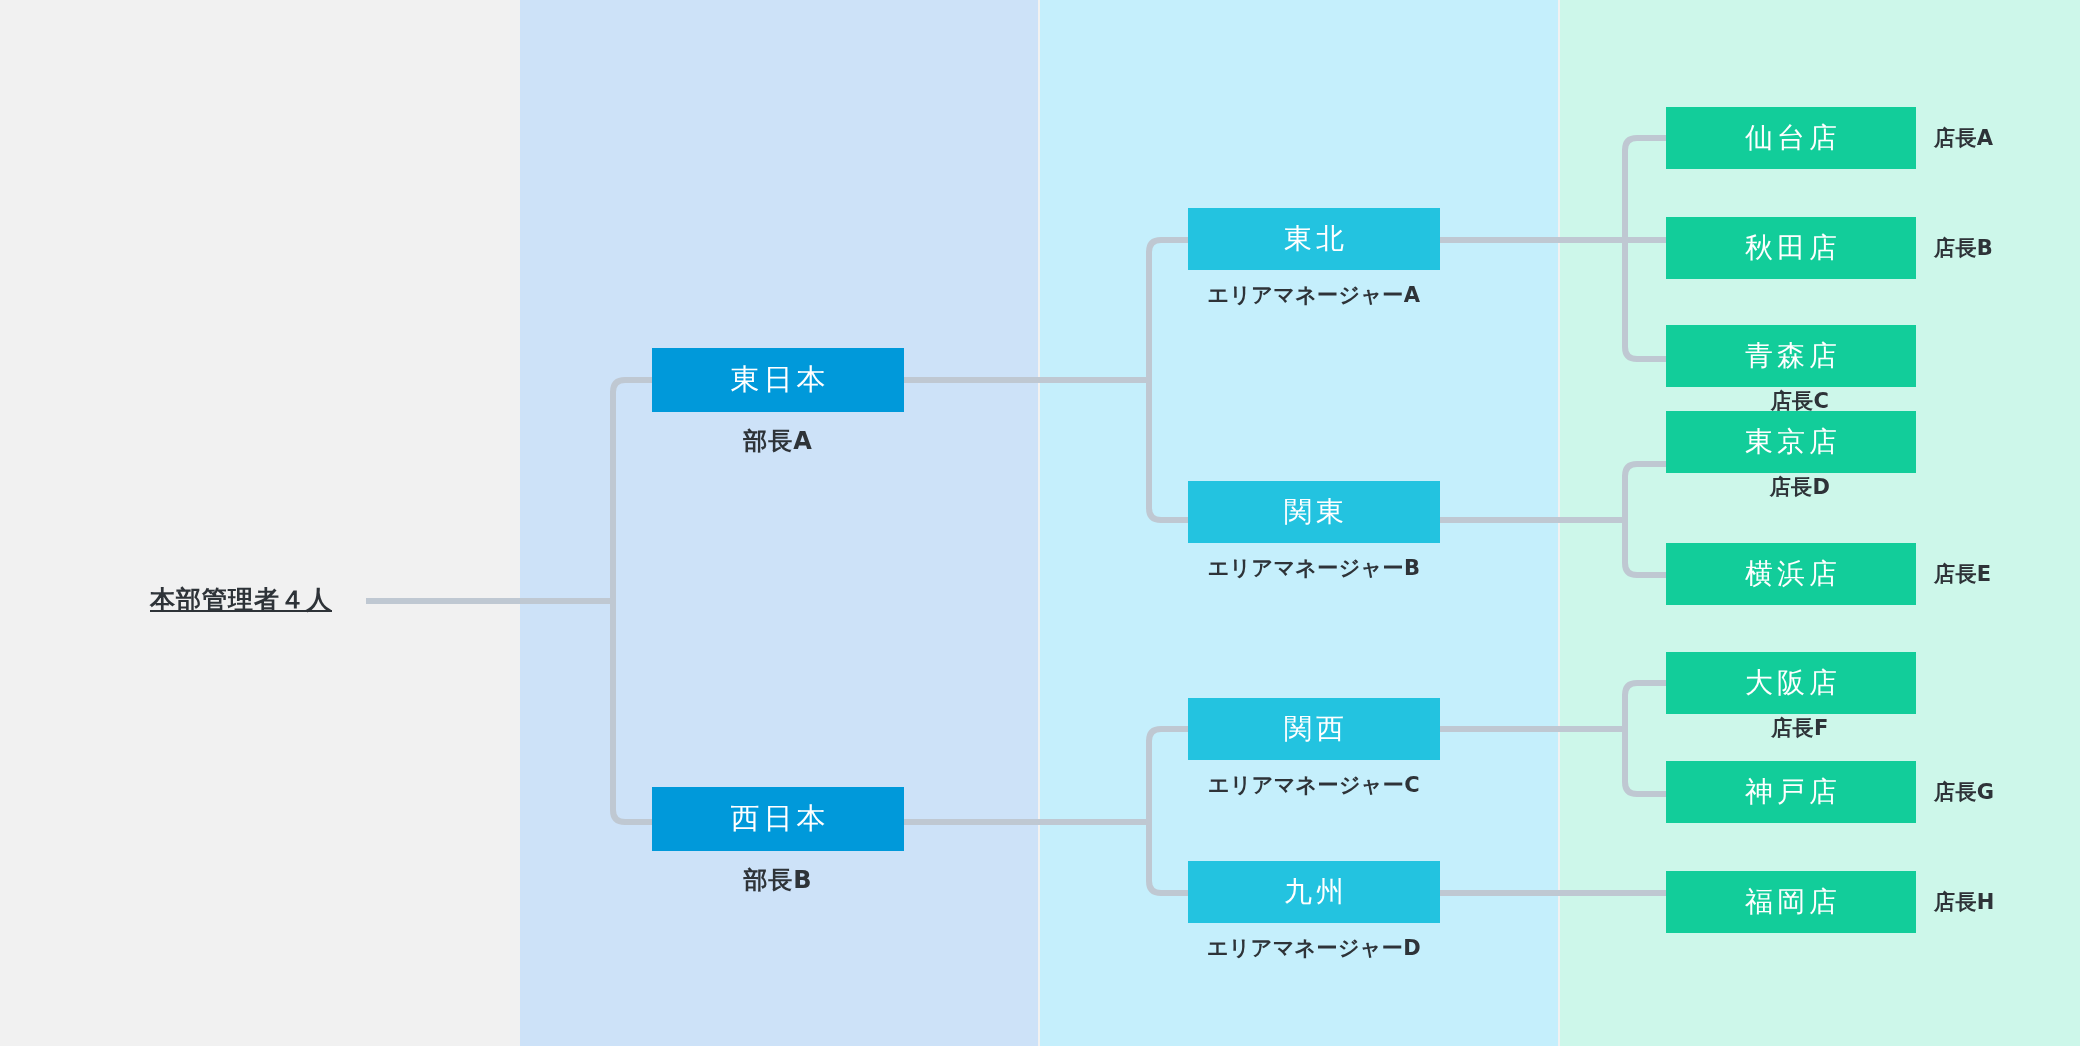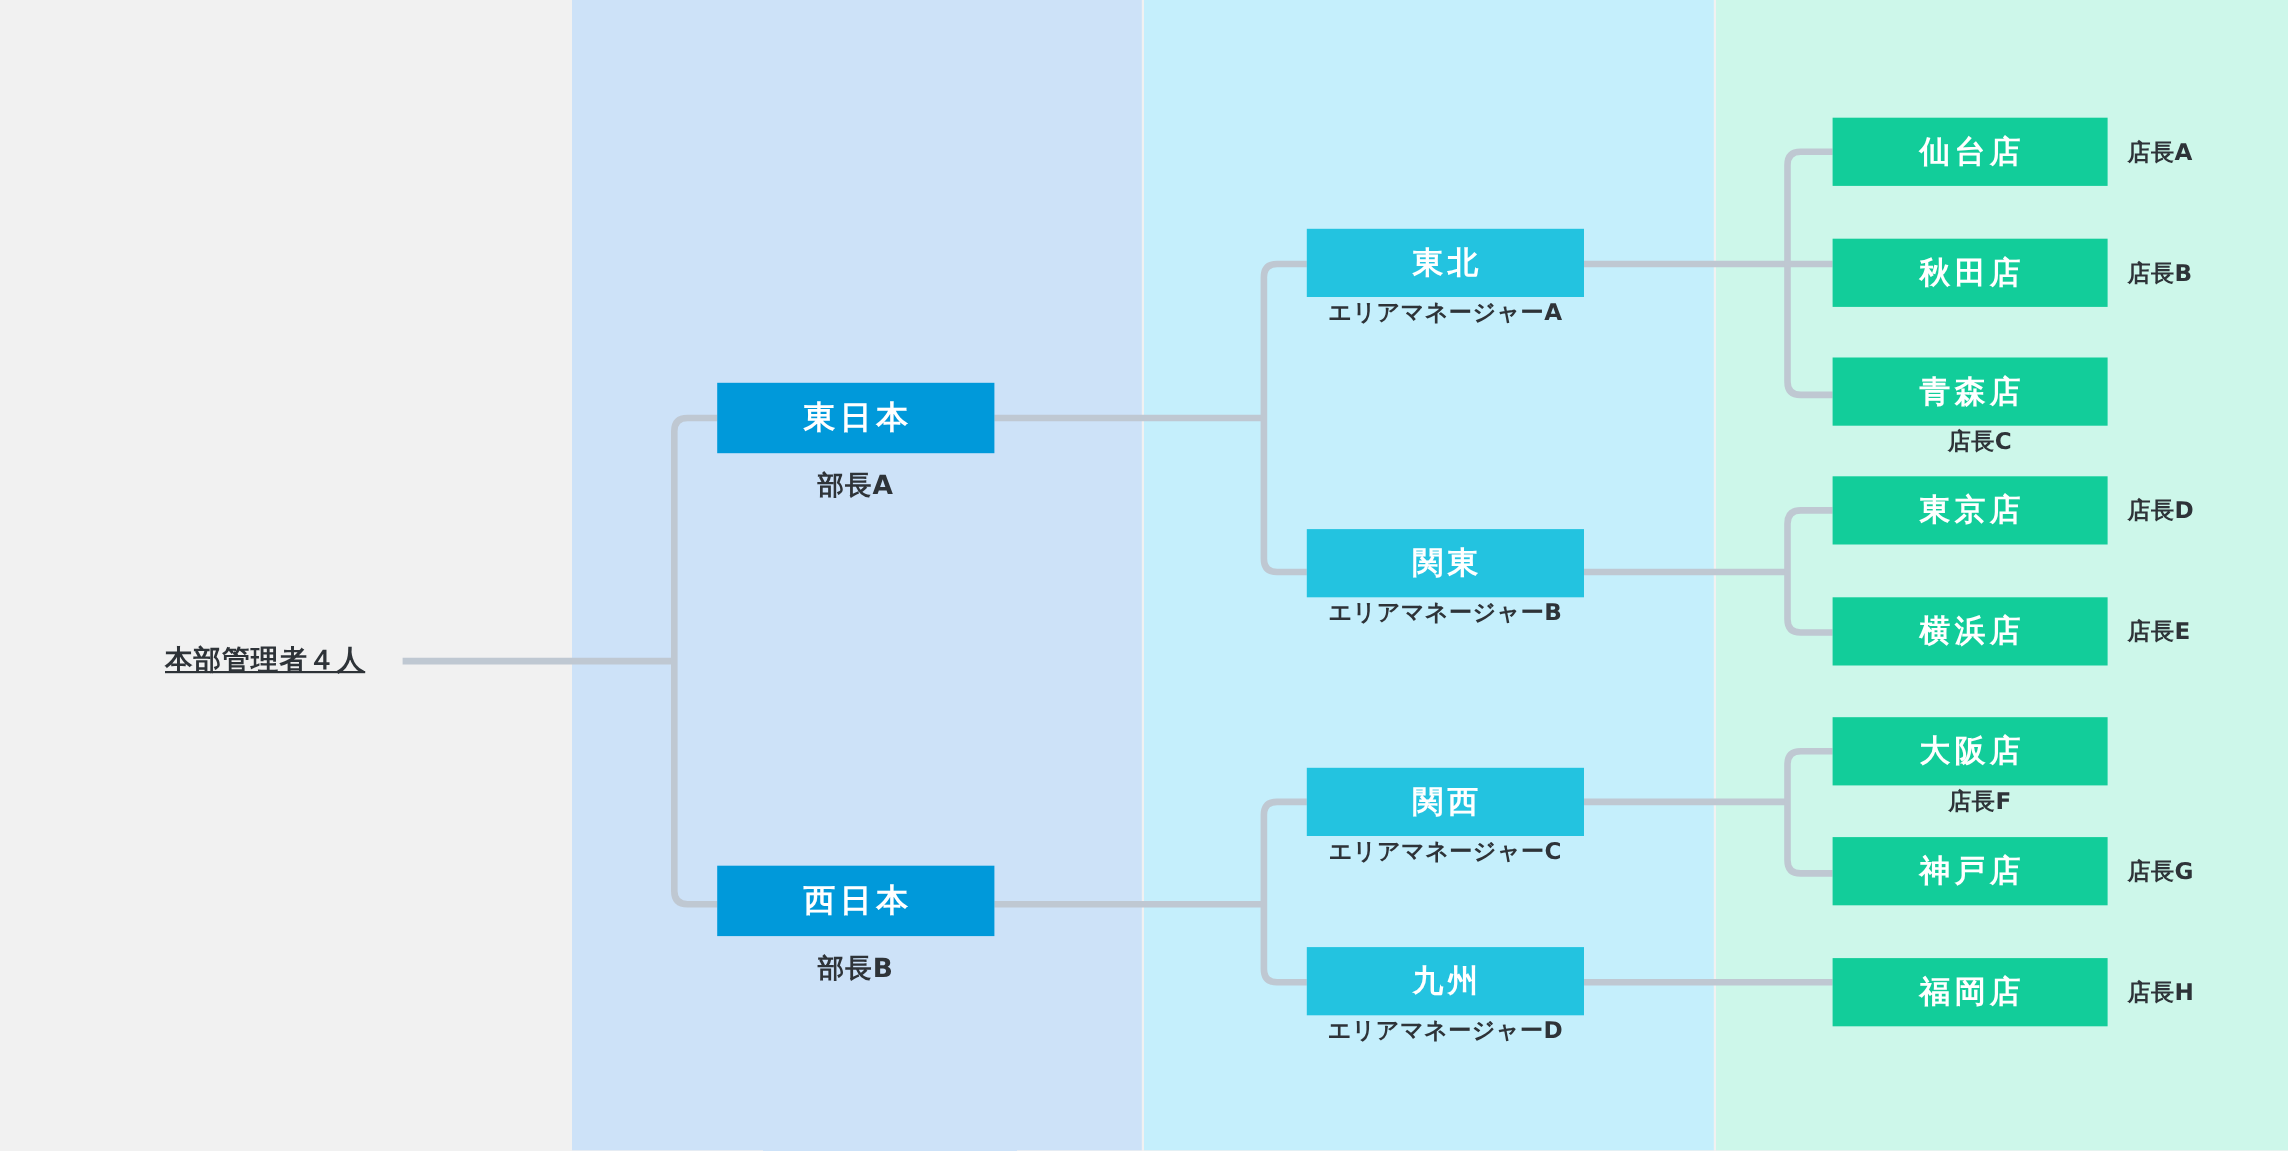--- a/index.html
+++ b/index.html
@@ -46,21 +46,21 @@
 
   
   .node {
     position: absolute;
   }
   .node .box {
     display: flex;
     align-items: center;
     justify-content: center;
     color: #ffffff;
-    font-weight: bold;
+    font-weight: normal;
     letter-spacing: 0.14em;
     text-indent: 0.14em;
     white-space: nowrap;
   }
   .node .sub {
     color: #2e3338;
     font-weight: bold;
     white-space: nowrap;
   }
 
@@ -101,20 +101,21 @@
 
   
   .node-area { left: 1188px; }
   .node-area .box {
     width: 252px;
     height: 62px;
     background: #23c3e0;
     font-size: 28px;
   }
   .node-area .sub {
+    margin-top: 11px;
     font-size: 21px;
     text-align: center;
     width: 252px;
     letter-spacing: 0.02em;
   }
   .node-tohoku { top: 208px; }
   .node-kanto  { top: 481px; }
   .node-kansai { top: 698px; }
   .node-kyushu { top: 861px; }
 
@@ -131,21 +132,21 @@
     font-size: 28px;
   }
   .node-store .sub {
     margin-left: 18px;
     font-size: 21px;
     letter-spacing: 0.02em;
   }
   .store-0 { top: 107px; }
   .store-1 { top: 217px; }
   .store-2 { top: 325px; flex-direction: column; }
-  .store-3 { top: 433px; }
+  .store-3 { top: 411px; flex-direction: column; }
   .store-4 { top: 543px; }
   .store-5 { top: 652px; flex-direction: column; }
   .store-6 { top: 761px; }
   .store-7 { top: 871px; }
 </style>
 </head>
 <body>
 
 <div id="org-chart">
 

